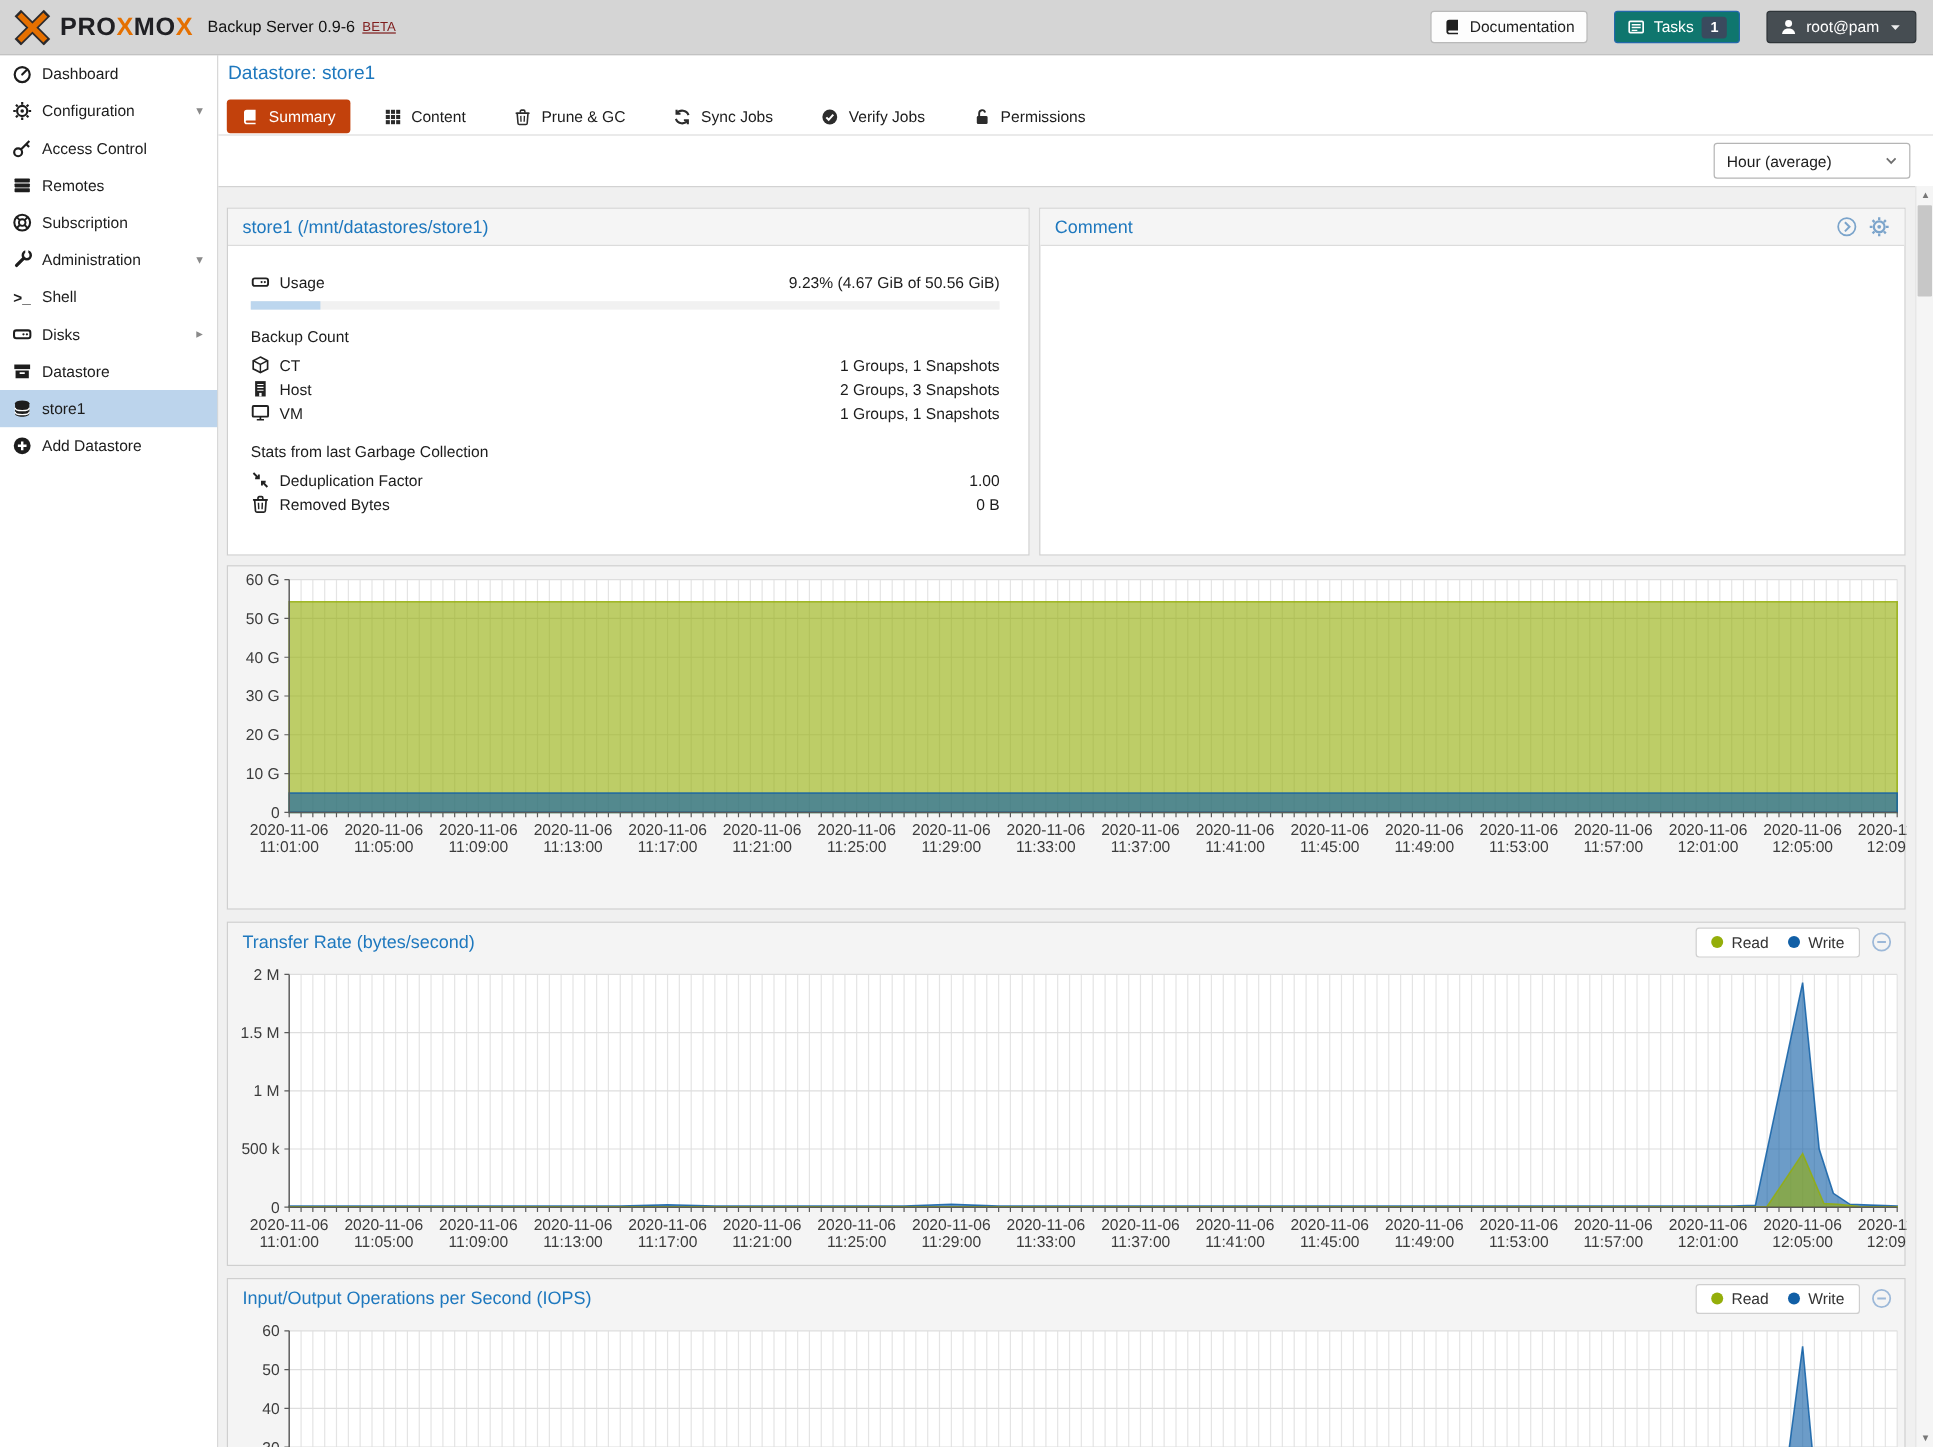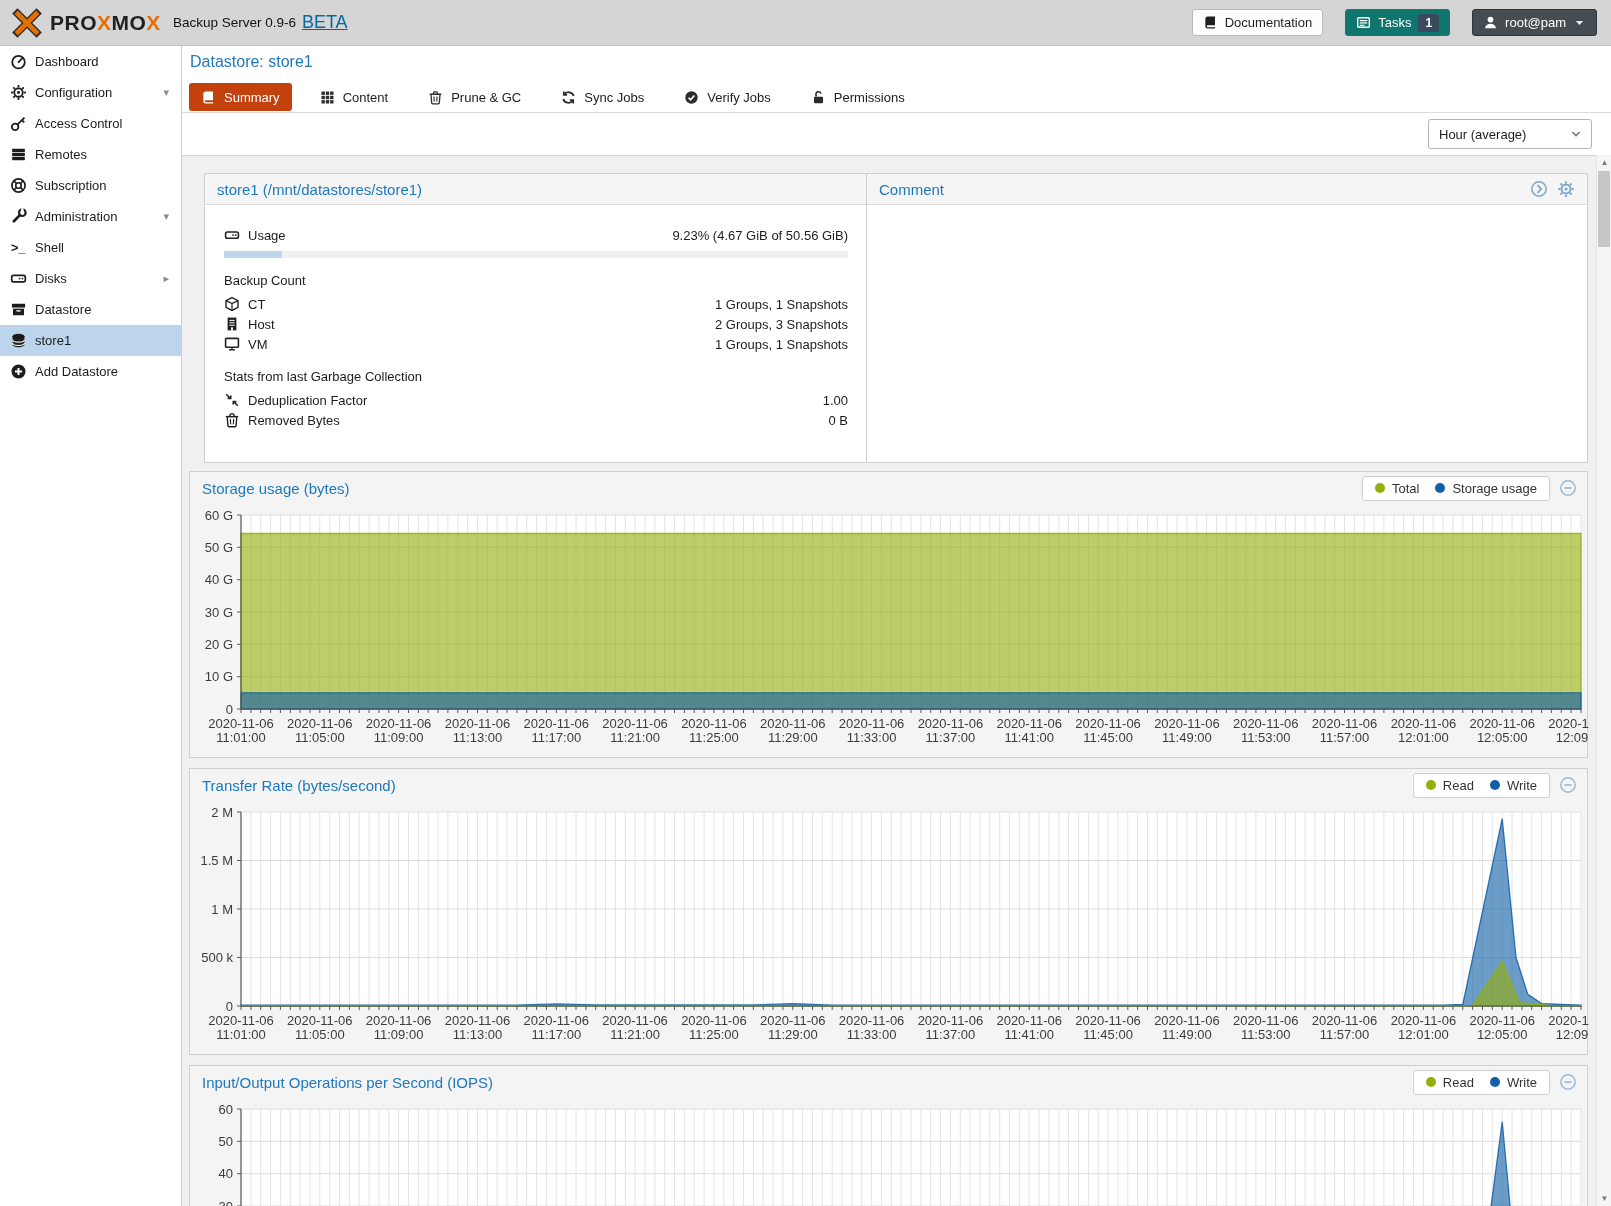--- a/index.html
+++ b/index.html
@@ -8,21 +8,21 @@
   .app{position:relative;width:1611px;height:1206px;font-size:13px;color:#1c1c1c;background:#f0f0f0}
 
   
   .topbar{position:absolute;left:0;top:0;width:100%;height:46px;background:#d5d5d5;
     border-bottom:1px solid #c2c2c2;display:flex;align-items:center;padding:0 14px 0 10px;z-index:5}
   .brand{display:flex;align-items:center}
   .logo svg{display:block}
   .wordmark{font-size:21px;font-weight:bold;letter-spacing:.5px;color:#202024;margin-left:6px}
   .wordmark .accent{color:#e57000}
   .subtitle{margin-left:12px;font-size:13.5px;color:#111}
-  .beta{margin-left:6px;color:#0369a1;text-decoration:underline;font-size:18px;cursor:pointer}
+  .beta{margin-left:6px;color:#7f1d1d;text-decoration:underline;font-size:11px;cursor:pointer}
   .topbar-right{margin-left:auto;display:flex;gap:22px;align-items:center}
   .btn{display:flex;align-items:center;gap:7px;height:27px;padding:0 10px;border-radius:3px;
     font-size:13px;border:1px solid transparent;cursor:pointer;font-family:inherit}
   .icn{display:inline-block}
   .icn svg{width:100%;height:100%;display:block}
   .btn .icn{width:15px;height:15px}
   .btn-light{background:#fdfdfd;border-color:#b9b9b9;color:#1f1f1f}
   .btn-primary{background:#0f766e;border-color:#2268aa;color:#fff}
   .badge{background:#3a4a5e;color:#fff;font-size:12px;font-weight:bold;padding:3px 7px;border-radius:3px;line-height:1}
   .btn-dark{background:#464d52;border-color:#2f3539;color:#fff}
@@ -51,21 +51,21 @@
   .select{position:absolute;right:19px;top:73px;width:164px;height:30px;background:#fff;border:1px solid #b5b5b5;
     border-radius:3px;display:flex;align-items:center;padding:0 8px 0 10px;cursor:pointer}
   .select .icn{margin-left:auto;width:14px;height:14px;color:#6f6f6f}
 
   
   .content{position:absolute;left:182px;top:155px;width:1429px;height:1051px;background:#f0f0f0;
     border-top:1px solid #d2d2d2;overflow:hidden}
   .panel{position:absolute;background:#fff;border:1px solid #cfcfcf}
   .panel-head{height:31px;background:#f5f5f5;border-bottom:1px solid #dcdcdc;display:flex;align-items:center;padding:0 12px}
   .panel-title{color:#1e78be;font-size:15px;white-space:nowrap}
-  .store-panel{left:22px;top:17px;width:669px;height:290px}
+  .store-panel{left:7px;top:17px;width:669px;height:290px}
   .comment-panel{left:684px;top:17px;width:722px;height:290px}
   .panel-tools{margin-left:auto;display:flex;gap:9px;align-items:center}
   .panel-tools .tool{width:18px;height:18px;color:#7ba4cb;cursor:pointer}
   .panel-body{padding:12px 24px 0 19px}
   .srow{display:flex;align-items:center;height:20px}
   .srow .icn{width:16px;height:16px;color:#222;flex:none}
   .srow .lbl{margin-left:8px}
   .srow .val{margin-left:auto}
   .usage-row{margin-top:8px}
   .progress{margin-top:6px;height:7px;background:#f1f1f1}
@@ -482,39 +482,20 @@
                   <line x1="11.5" y1="4.5" x2="12.9" y2="3.1"></line>
                 </g>
               </svg>
             </span>
         </span>
       </div>
       <div></div>
     </section>
 
     <section class="panel chart-panel" id="chartPanel0">
-      <div class="chart-head">
-        <span class="chart-title">Storage usage (bytes)</span>
-        <div class="legend">
-            <span class="legend-item">
-              <span class="legend-dot" style="background: rgb(148, 174, 10);"></span>
-              <span>Total</span>
-            </span>
-            <span class="legend-item">
-              <span class="legend-dot" style="background: rgb(17, 95, 166);"></span>
-              <span>Storage usage</span>
-            </span>
-          </div>
-        <span class="tool icn">
-            <svg viewBox="0 0 16 16">
-              <circle cx="8" cy="8" r="6.4" fill="none" stroke="currentColor" stroke-width="1.3"></circle>
-              <line x1="4.8" y1="8" x2="11.2" y2="8" stroke="currentColor" stroke-width="1.5"></line>
-            </svg>
-          </span>
-      </div>
     <svg viewBox="0 0 1399 255" width="1399" height="255" class="chart-svg">
           <rect x="51" y="11" width="1340" height="194" fill="#ffffff"></rect>
           <line x1="51.0" y1="11" x2="51.0" y2="205" stroke="#e4e4e4" stroke-width="1"></line>
           <line x1="60.9" y1="11" x2="60.9" y2="205" stroke="#e4e4e4" stroke-width="1"></line>
           <line x1="70.7" y1="11" x2="70.7" y2="205" stroke="#e4e4e4" stroke-width="1"></line>
           <line x1="80.6" y1="11" x2="80.6" y2="205" stroke="#e4e4e4" stroke-width="1"></line>
           <line x1="90.4" y1="11" x2="90.4" y2="205" stroke="#e4e4e4" stroke-width="1"></line>
           <line x1="100.3" y1="11" x2="100.3" y2="205" stroke="#e4e4e4" stroke-width="1"></line>
           <line x1="110.1" y1="11" x2="110.1" y2="205" stroke="#e4e4e4" stroke-width="1"></line>
           <line x1="120.0" y1="11" x2="120.0" y2="205" stroke="#e4e4e4" stroke-width="1"></line>

